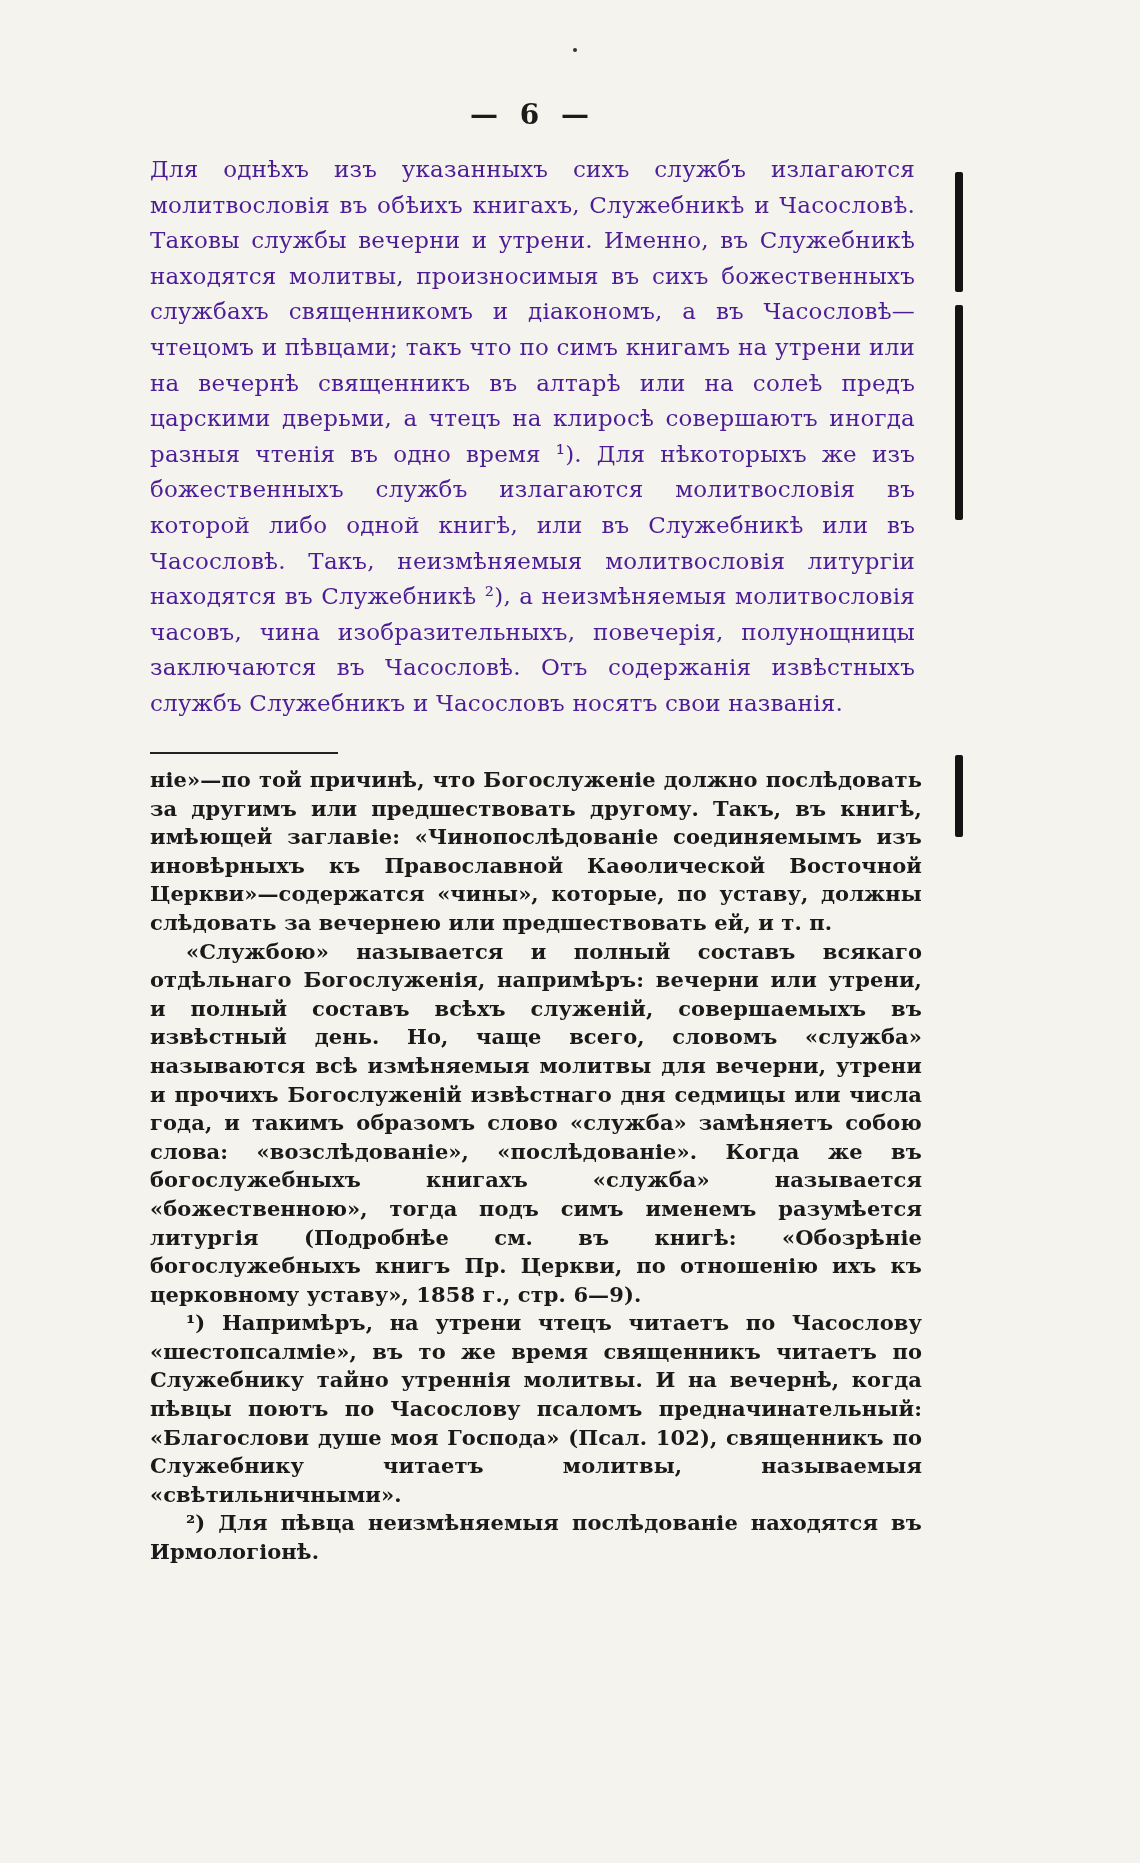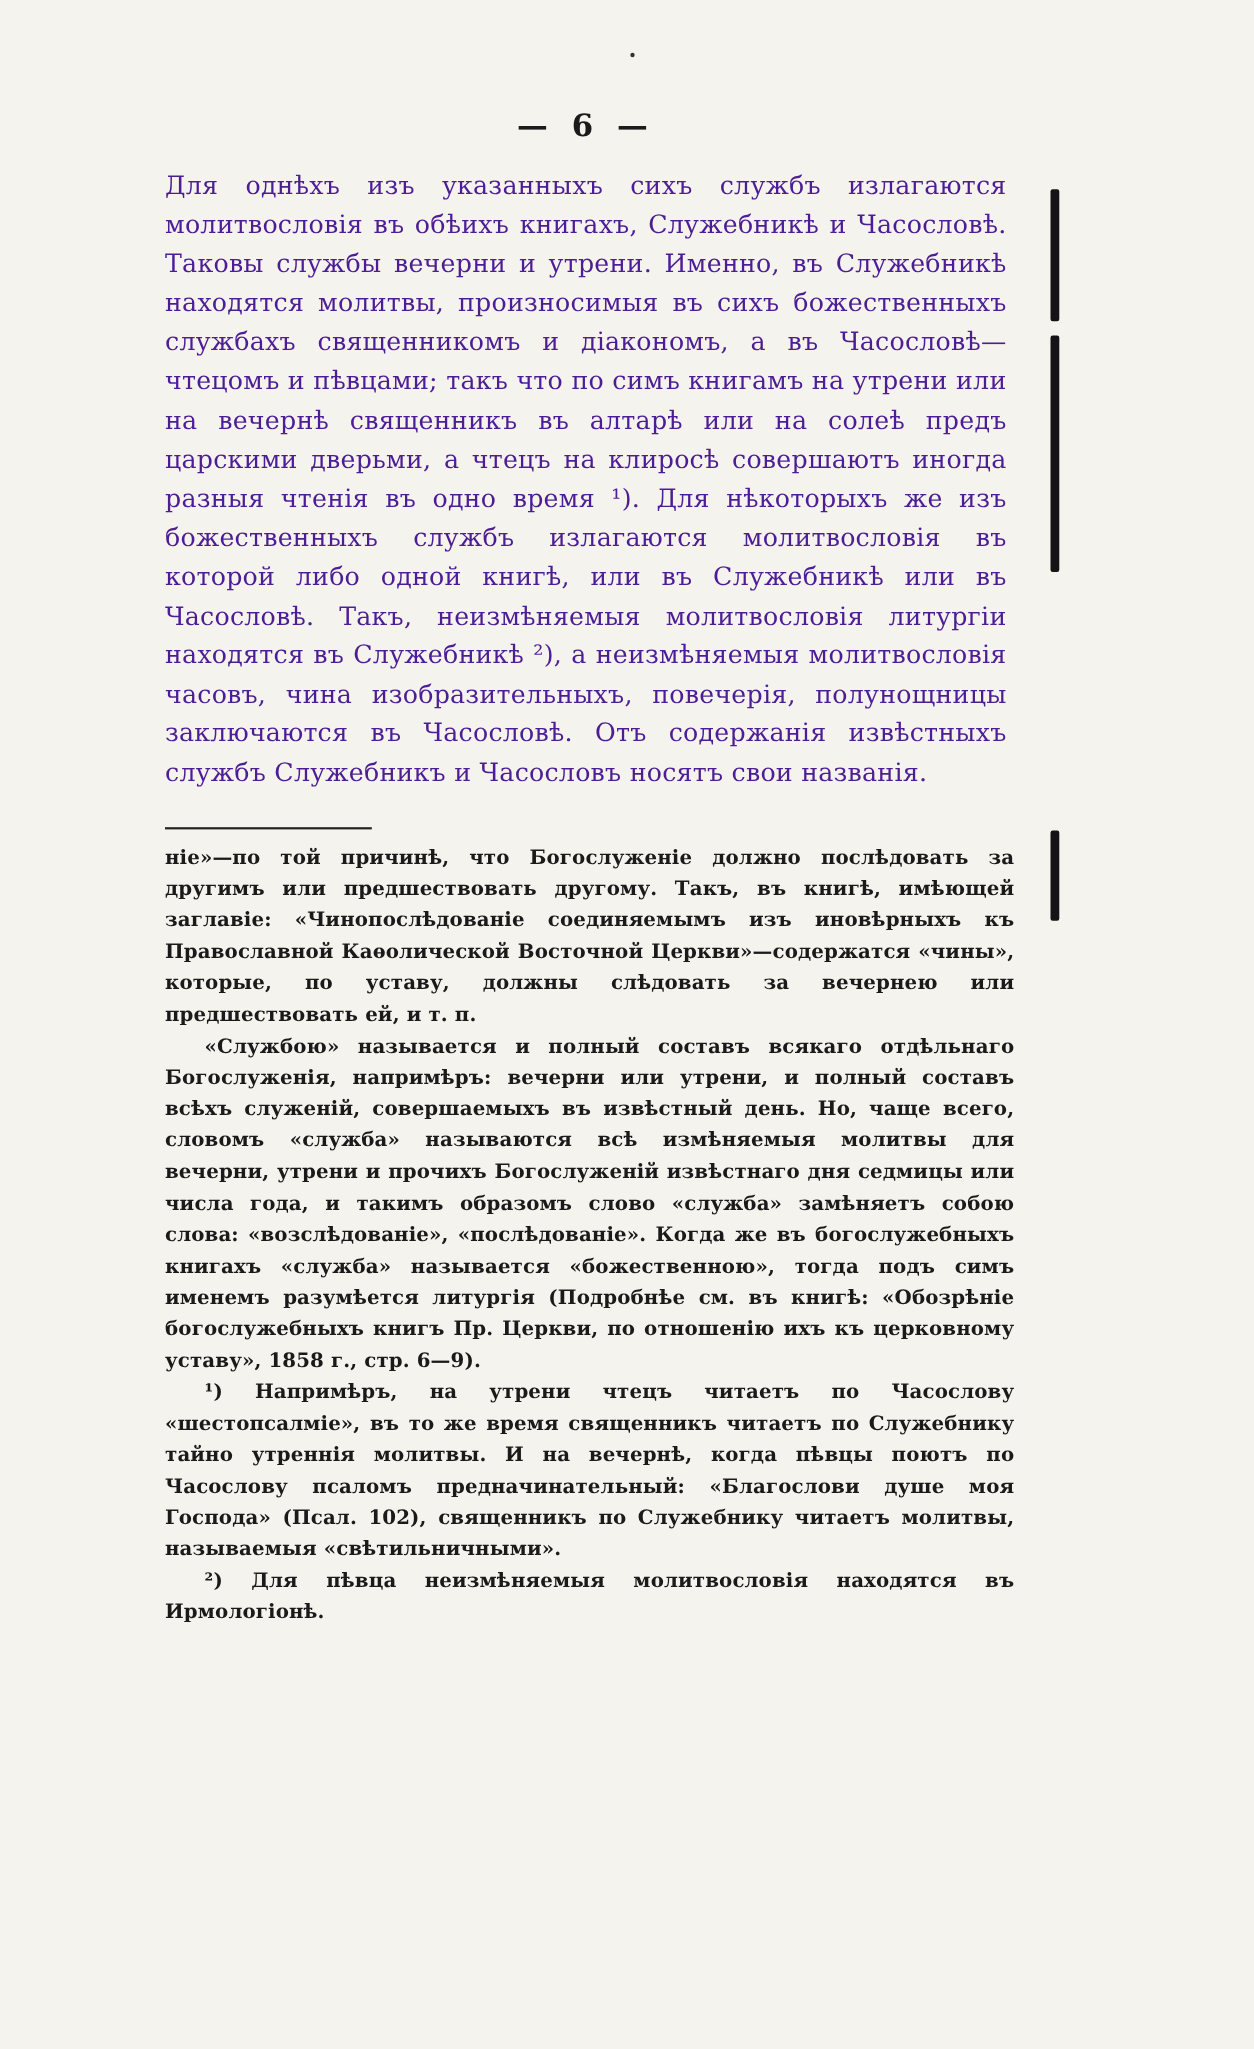--- a/index.html
+++ b/index.html
@@ -46,21 +46,21 @@
     left: 150px;
     width: 188px;
     height: 2px;
     background: #222;
   }
   .footnotes {
     position: absolute;
     top: 766px;
     left: 150px;
     width: 772px;
-    font-size: 18px;
+    font-size: 21px;
     line-height: 28.6px;
     font-weight: 700;
     text-align: justify;
     letter-spacing: 0.1px;
     color: #1a1a1a;
   }
   .footnotes p {
     margin: 0;
     text-indent: 36px;
   }
@@ -86,21 +86,21 @@
   <div class="page-number">— 6 —</div>
 
   <div class="main-text">Для однѣхъ изъ указанныхъ сихъ службъ излагаются молитвословія въ обѣихъ книгахъ, Служебникѣ и Часословѣ. Таковы службы вечерни и утрени. Именно, въ Служебникѣ находятся молитвы, произносимыя въ сихъ божественныхъ службахъ священникомъ и діакономъ, а въ Часословѣ— чтецомъ и пѣвцами; такъ что по симъ книгамъ на утрени или на вечернѣ священникъ въ алтарѣ или на солеѣ предъ царскими дверьми, а чтецъ на клиросѣ совершаютъ иногда разныя чтенія въ одно время ¹). Для нѣкоторыхъ же изъ божественныхъ службъ излагаются молитвословія въ которой либо одной книгѣ, или въ Служебникѣ или въ Часословѣ. Такъ, неизмѣняемыя молитвословія литургіи находятся въ Служебникѣ ²), а неизмѣняемыя молитвословія часовъ, чина изобразительныхъ, повечерія, полунощницы заключаются въ Часословѣ. Отъ содержанія извѣстныхъ службъ Служебникъ и Часословъ носятъ свои названія.</div>
 
   <div class="rule"></div>
 
   <div class="footnotes">
     <p class="no-indent"><span>ніе»—по той причинѣ, что Богослуженіе должно послѣдовать за другимъ или предшествовать другому. Такъ, въ книгѣ, имѣющей заглавіе: «Чинопослѣдованіе соединяемымъ изъ иновѣрныхъ къ Православной Каѳолической Восточной Церкви»—содержатся «чины», которые, по уставу, должны слѣдовать за вечернею или предшествовать ей, и т. п.</span></p>
     <p><span class="it">«Службою»</span><span> называется и полный составъ всякаго отдѣльнаго Богослуженія, напримѣръ: вечерни или утрени, и полный составъ всѣхъ служеній, совершаемыхъ въ извѣстный день. Но, чаще всего, словомъ «служба» называются всѣ измѣняемыя молитвы для вечерни, утрени и прочихъ Богослуженій извѣстнаго дня седмицы или числа года, и такимъ образомъ слово «служба» замѣняетъ собою слова: «возслѣдованіе», «послѣдованіе». Когда же въ богослужебныхъ книгахъ «служба» называется </span><span class="it">«божественною»</span><span>, тогда подъ симъ именемъ разумѣется литургія (Подробнѣе см. въ книгѣ: «Обозрѣніе богослужебныхъ книгъ Пр. Церкви, по отношенію ихъ къ церковному уставу», 1858 г., стр. 6—9).</span></p>
     <p><span>¹) Напримѣръ, на утрени чтецъ читаетъ по Часослову </span><span class="it">«шестопсалміе»</span><span>, въ то же время священникъ читаетъ по Служебнику </span><span class="it">тайно утреннія молитвы</span><span>. И на вечернѣ, когда пѣвцы поютъ по Часослову </span><span class="it">псаломъ предначинательный:</span><span> «Благослови душе моя Господа» (Псал. 102), священникъ по Служебнику читаетъ молитвы, называемыя </span><span class="it">«свѣтильничными»</span><span>.</span></p>
-    <p><span>²) Для пѣвца неизмѣняемыя молитвословія находятся въ Ирмологіонѣ.</span></p>
+    <p><span>²) Для пѣвца неизмѣняемыя послѣдованіе находятся въ Ирмологіонѣ.</span></p>
   </div>
 
   <div class="artifact a1"></div>
   <div class="artifact a2"></div>
   <div class="artifact a3"></div>
   <div class="artifact speck"></div>
 
 </div>
 
 </body></html>

